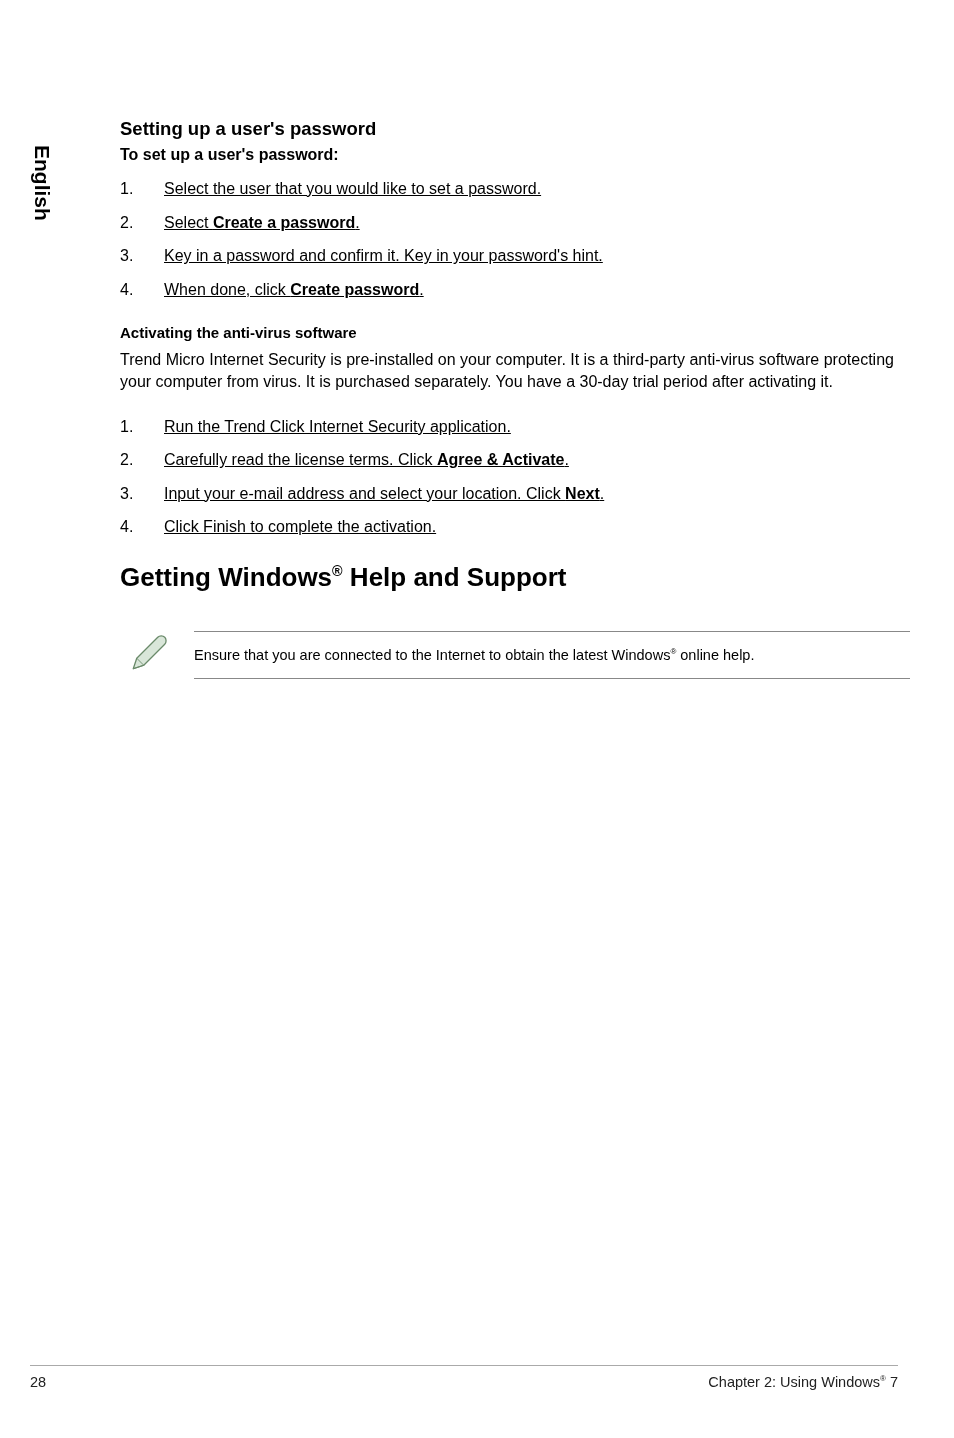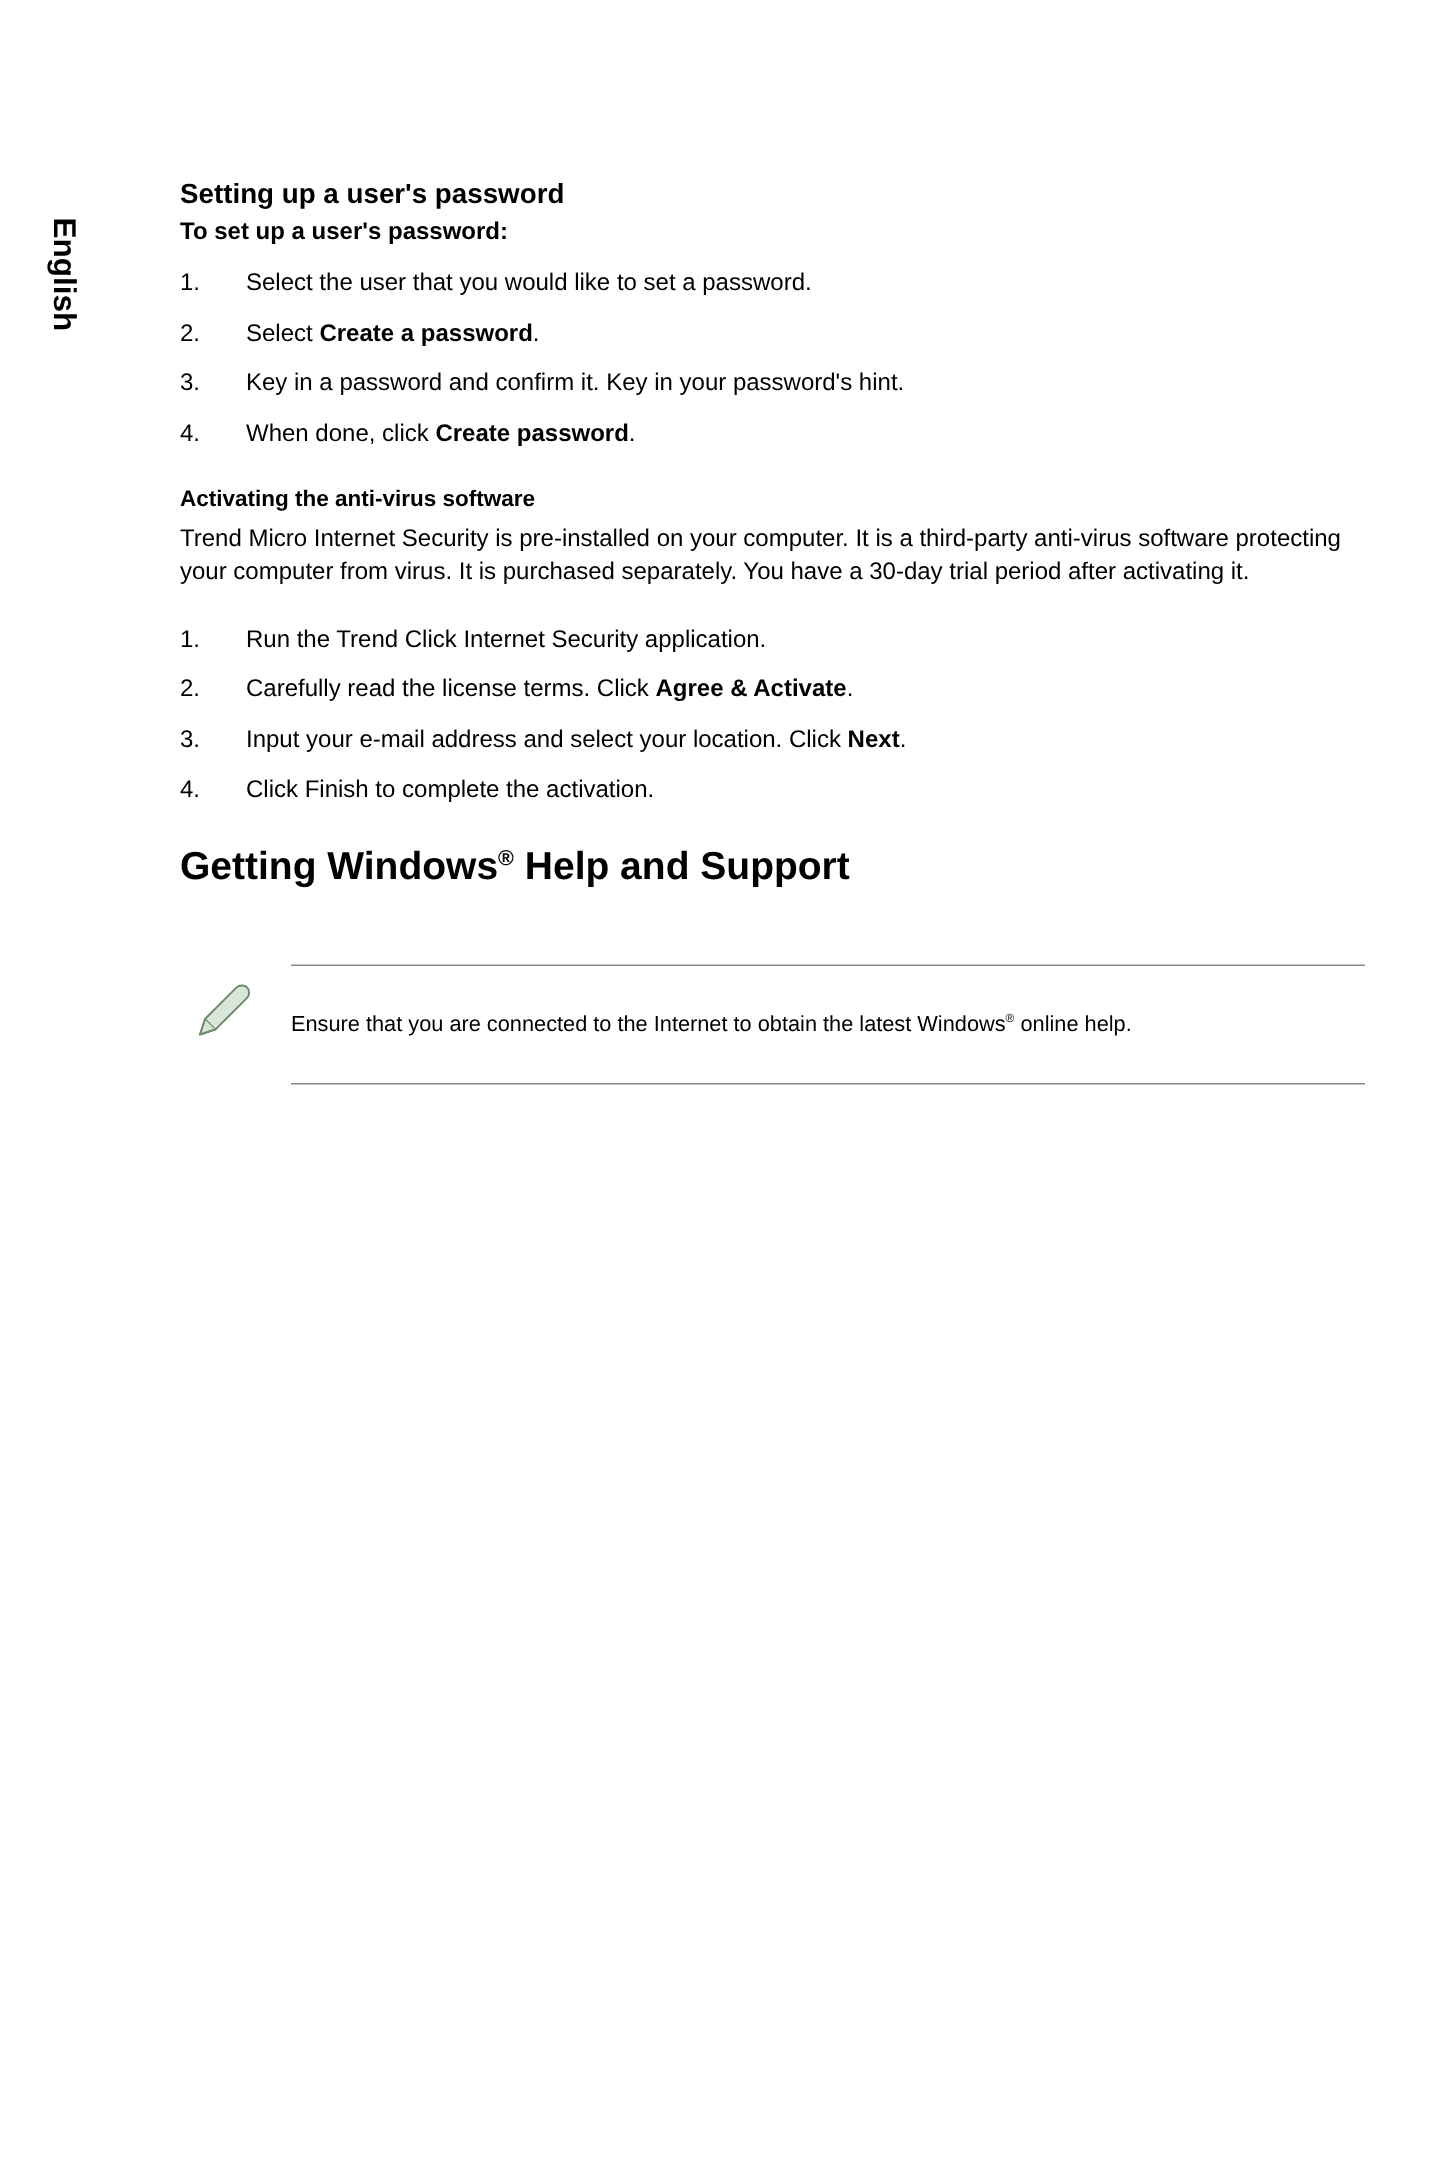--- a/index.html
+++ b/index.html
@@ -50,20 +50,21 @@
     font-size: 16px;
     line-height: 1.35;
     display: flex;
     margin: 0 0 12px 0;
   }
   ol.numbered li .num {
     flex: 0 0 44px;
   }
   ol.numbered li .txt {
     flex: 1;
+    text-decoration: underline;
   }
   h2.section-head {
     font-size: 15px;
     font-weight: bold;
     margin: 22px 0 8px 0;
   }
   p.body {
     font-size: 16px;
     line-height: 1.38;
     margin: 0 0 22px 0;
@@ -92,22 +93,21 @@
     margin-top: 38px;
     margin-left: 8px;
     display: flex;
     align-items: center;
     gap: 24px;
   }
   .note-text-wrap {
     flex: 1;
     border-top: 1px solid #888;
     border-bottom: 1px solid #888;
-    padding: 30px 0;
-    margin-top: 12px;
+    padding: 14px 0;
   }
   .note-text {
     font-size: 14.5px;
   }
   .pen-icon svg {
     width: 42px;
     height: 42px;
   }
   .footer {
     position: absolute;
@@ -188,14 +188,20 @@
       </span>
       <div class="note-text-wrap">
         <span class="note-text">
           <span>Ensure that you are connected to the Internet to obtain the latest Windows</span><span class="sup">®</span><span> online help.</span>
         </span>
       </div>
     </div>
 
   </div>
 
+  <div class="footer">
+    <span>28</span>
+    <span>
+      <span>Chapter 2: Using Windows</span><span class="sup">®</span><span> 7</span>
+    </span>
+  </div>
 
 </div>
 
 </body></html>

